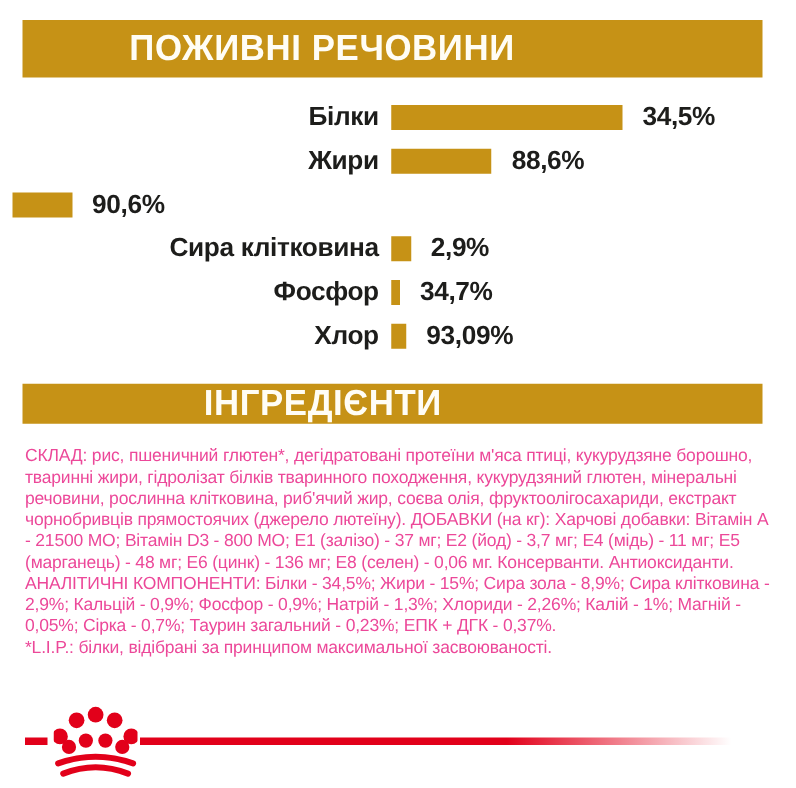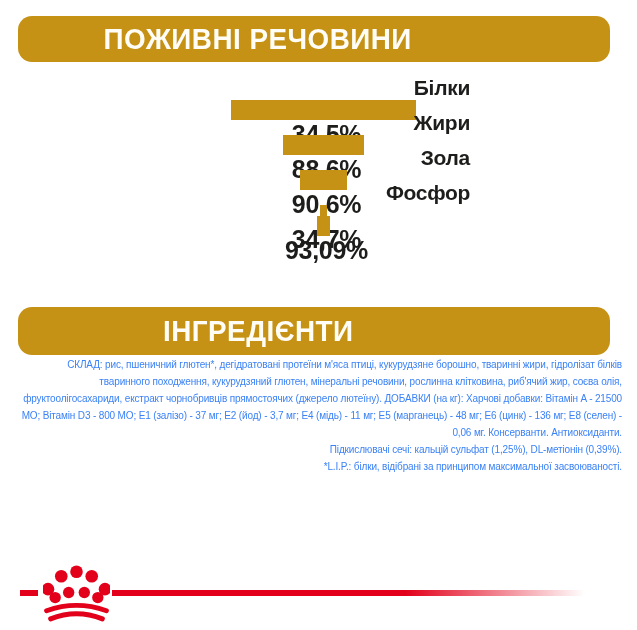--- a/index.html
+++ b/index.html
@@ -6,47 +6,46 @@
   body{
     width:637px;height:630px;position:relative;overflow:hidden;
     background:#ffffff;
     font-family:"Liberation Sans","DejaVu Sans",sans-serif;
     color:#1d1d1b;
   }
   .header-bar{
     position:absolute;left:18px;width:592px;
     background:#c69216;
     display:flex;align-items:center;justify-content:center;
-    box-sizing:border-box;padding-right:112px;border-radius:14px;
+    box-sizing:border-box;padding-right:112px;
   }
   .header-bar .header-title{
     color:#fffdf5;font-weight:700;font-size:29px;letter-spacing:.5px;
     white-space:nowrap;transform:scaleX(.96);
   }
   #header-nutrients{top:16px;height:46px;}
-  #header-ingredients{top:307px;height:48px;}
+  #header-ingredients{top:307px;height:32px;}
 
   .chart{position:absolute;left:0;top:76px;width:637px;}
-  .chart-row{display:flex;align-items:center;height:35px;flex-direction:column;}
+  .chart-row{display:flex;align-items:center;height:35px;}
   .chart-label{
     width:303px;text-align:right;font-weight:700;font-size:21px;
     letter-spacing:-.3px;white-space:nowrap;flex:none;
   }
   .chart-bar{
     flex:none;margin-left:10px;height:20px;background:#c69216;
   }
   .chart-value{
-    flex:none;margin-left:16px;font-weight:700;font-size:25px;letter-spacing:-.3px;
+    flex:none;margin-left:16px;font-weight:700;font-size:21px;letter-spacing:-.3px;
   }
 
   .ingredients-text{
     position:absolute;left:20px;top:356px;width:602px;
-    font-size:10px;line-height:17px;letter-spacing:-.15px;
-    color:#3b82f6;
-    text-align:right;
+    font-size:14px;line-height:17px;letter-spacing:-.15px;
+    color:#ec4899;
   }
   .ingredients-text p{margin:0;}
 
   .brand{position:absolute;left:0;top:560px;width:637px;height:70px;}
   .brand-line-left{
     position:absolute;left:20px;top:30px;width:18px;height:6px;background:#e2001a;
   }
   .brand-line-right{
     position:absolute;left:112px;top:30px;width:473px;height:6px;
     background:linear-gradient(90deg,#e2001a 0%,#e2001a 62%,rgba(226,0,26,0) 100%);
@@ -65,42 +64,47 @@
       <span class="chart-label">Білки</span>
       <div class="chart-bar" style="width: 185px; background: rgb(198, 146, 22);"></div>
       <span class="chart-value">34,5%</span>
     </div>
     <div class="chart-row">
       <span class="chart-label">Жири</span>
       <div class="chart-bar" style="width: 80.4px; background: rgb(198, 146, 22);"></div>
       <span class="chart-value">88,6%</span>
     </div>
     <div class="chart-row">
-      <span class="chart-label">Зола</span>
       <div class="chart-bar" style="width: 47.7px; background: rgb(198, 146, 22);"></div>
       <span class="chart-value">90,6%</span>
+    </div>
+    <div class="chart-row">
+      <span class="chart-label">Сира клітковина</span>
+      <div class="chart-bar" style="width: 15.6px; background: rgb(198, 146, 22);"></div>
+      <span class="chart-value">2,9%</span>
     </div>
     <div class="chart-row">
       <span class="chart-label">Фосфор</span>
       <div class="chart-bar" style="width: 7px; background: rgb(198, 146, 22);"></div>
       <span class="chart-value">34,7%</span>
     </div>
     <div class="chart-row">
+      <span class="chart-label">Хлор</span>
       <div class="chart-bar" style="width: 12.1px; background: rgb(198, 146, 22);"></div>
       <span class="chart-value">93,09%</span>
     </div>
   </div>
 
 <div class="header-bar" id="header-ingredients">
   <span class="header-title">ІНГРЕДІЄНТИ</span>
 </div>
 
 <div class="ingredients-text">
     <p>СКЛАД: рис, пшеничний глютен*, дегідратовані протеїни м'яса птиці, кукурудзяне борошно, тваринні жири, гідролізат білків тваринного походження, кукурудзяний глютен, мінеральні речовини, рослинна клітковина, риб'ячий жир, соєва олія, фруктоолігосахариди, екстракт чорнобривців прямостоячих (джерело лютеїну). ДОБАВКИ (на кг): Харчові добавки: Вітамін A - 21500 МО; Вітамін D3 - 800 МО; E1 (залізо) - 37 мг; E2 (йод) - 3,7 мг; E4 (мідь) - 11 мг; E5 (марганець) - 48 мг; E6 (цинк) - 136 мг; E8 (селен) - 0,06 мг. Консерванти. Антиоксиданти.</p>
-    <p>Підкислювачі сечі: кальцій сульфат (1,25%), DL-метіонін (0,39%).</p>
+    <p>АНАЛІТИЧНІ КОМПОНЕНТИ: Білки - 34,5%; Жири - 15%; Сира зола - 8,9%; Сира клітковина - 2,9%; Кальцій - 0,9%; Фосфор - 0,9%; Натрій - 1,3%; Хлориди - 2,26%; Калій - 1%; Магній - 0,05%; Сірка - 0,7%; Таурин загальний - 0,23%; ЕПК + ДГК - 0,37%.</p>
     <p>*L.I.P.: білки, відібрані за принципом максимальної засвоюваності.</p>
   </div>
 
 <div class="brand">
   <div class="brand-line-left"></div>
   <svg class="brand-crown" width="67" height="59" viewBox="0 0 66 58" xmlns="http://www.w3.org/2000/svg">
     <g fill="#e2001a">
       <circle cx="4.9" cy="24.7" r="6.2"></circle>
       <circle cx="18" cy="12" r="6.2"></circle>
       <circle cx="33" cy="7.6" r="6.2"></circle>

